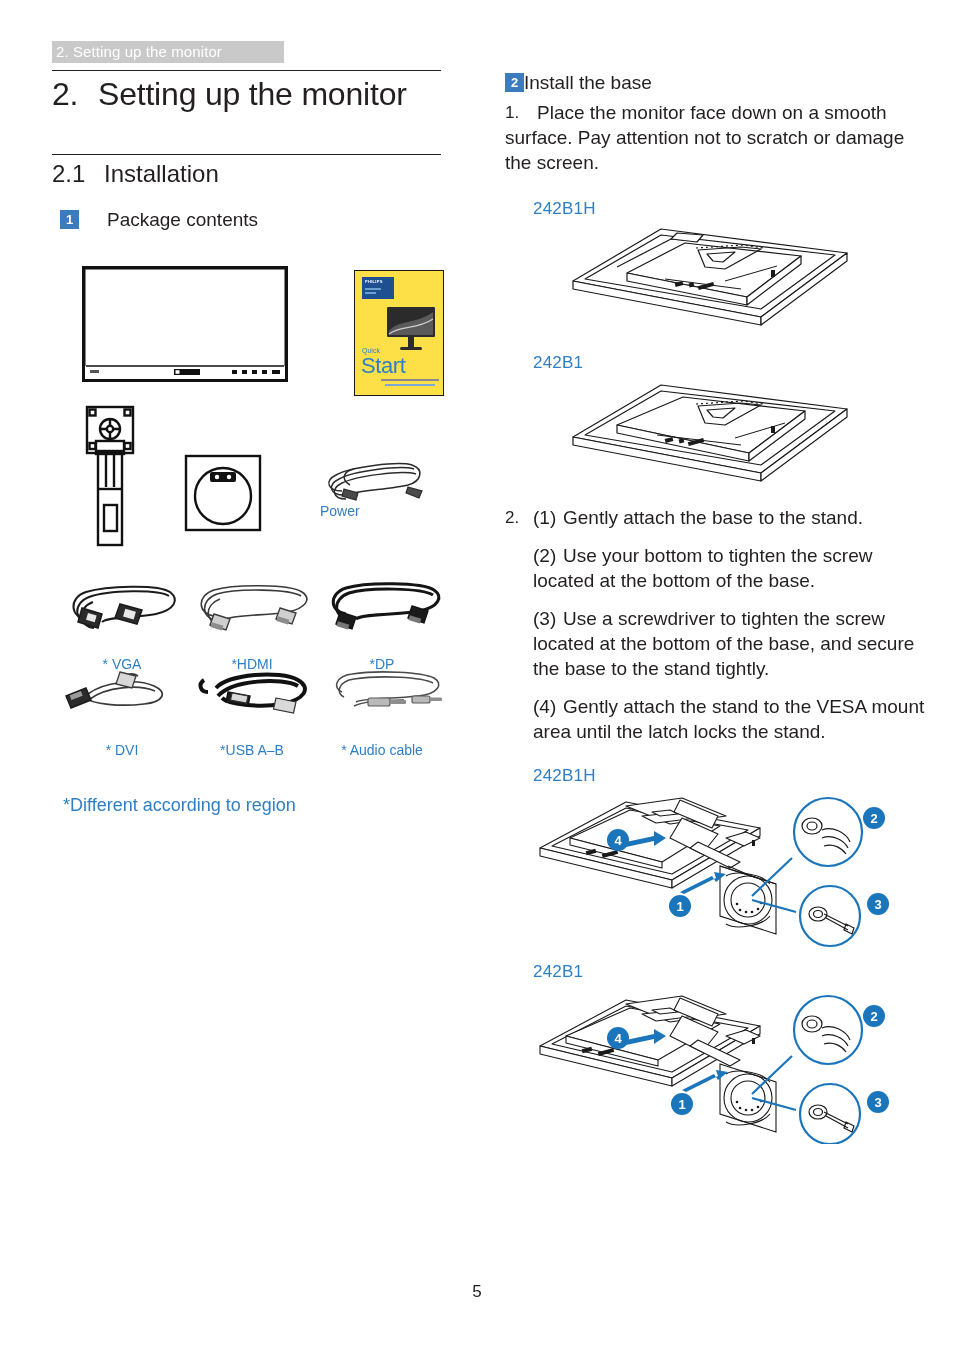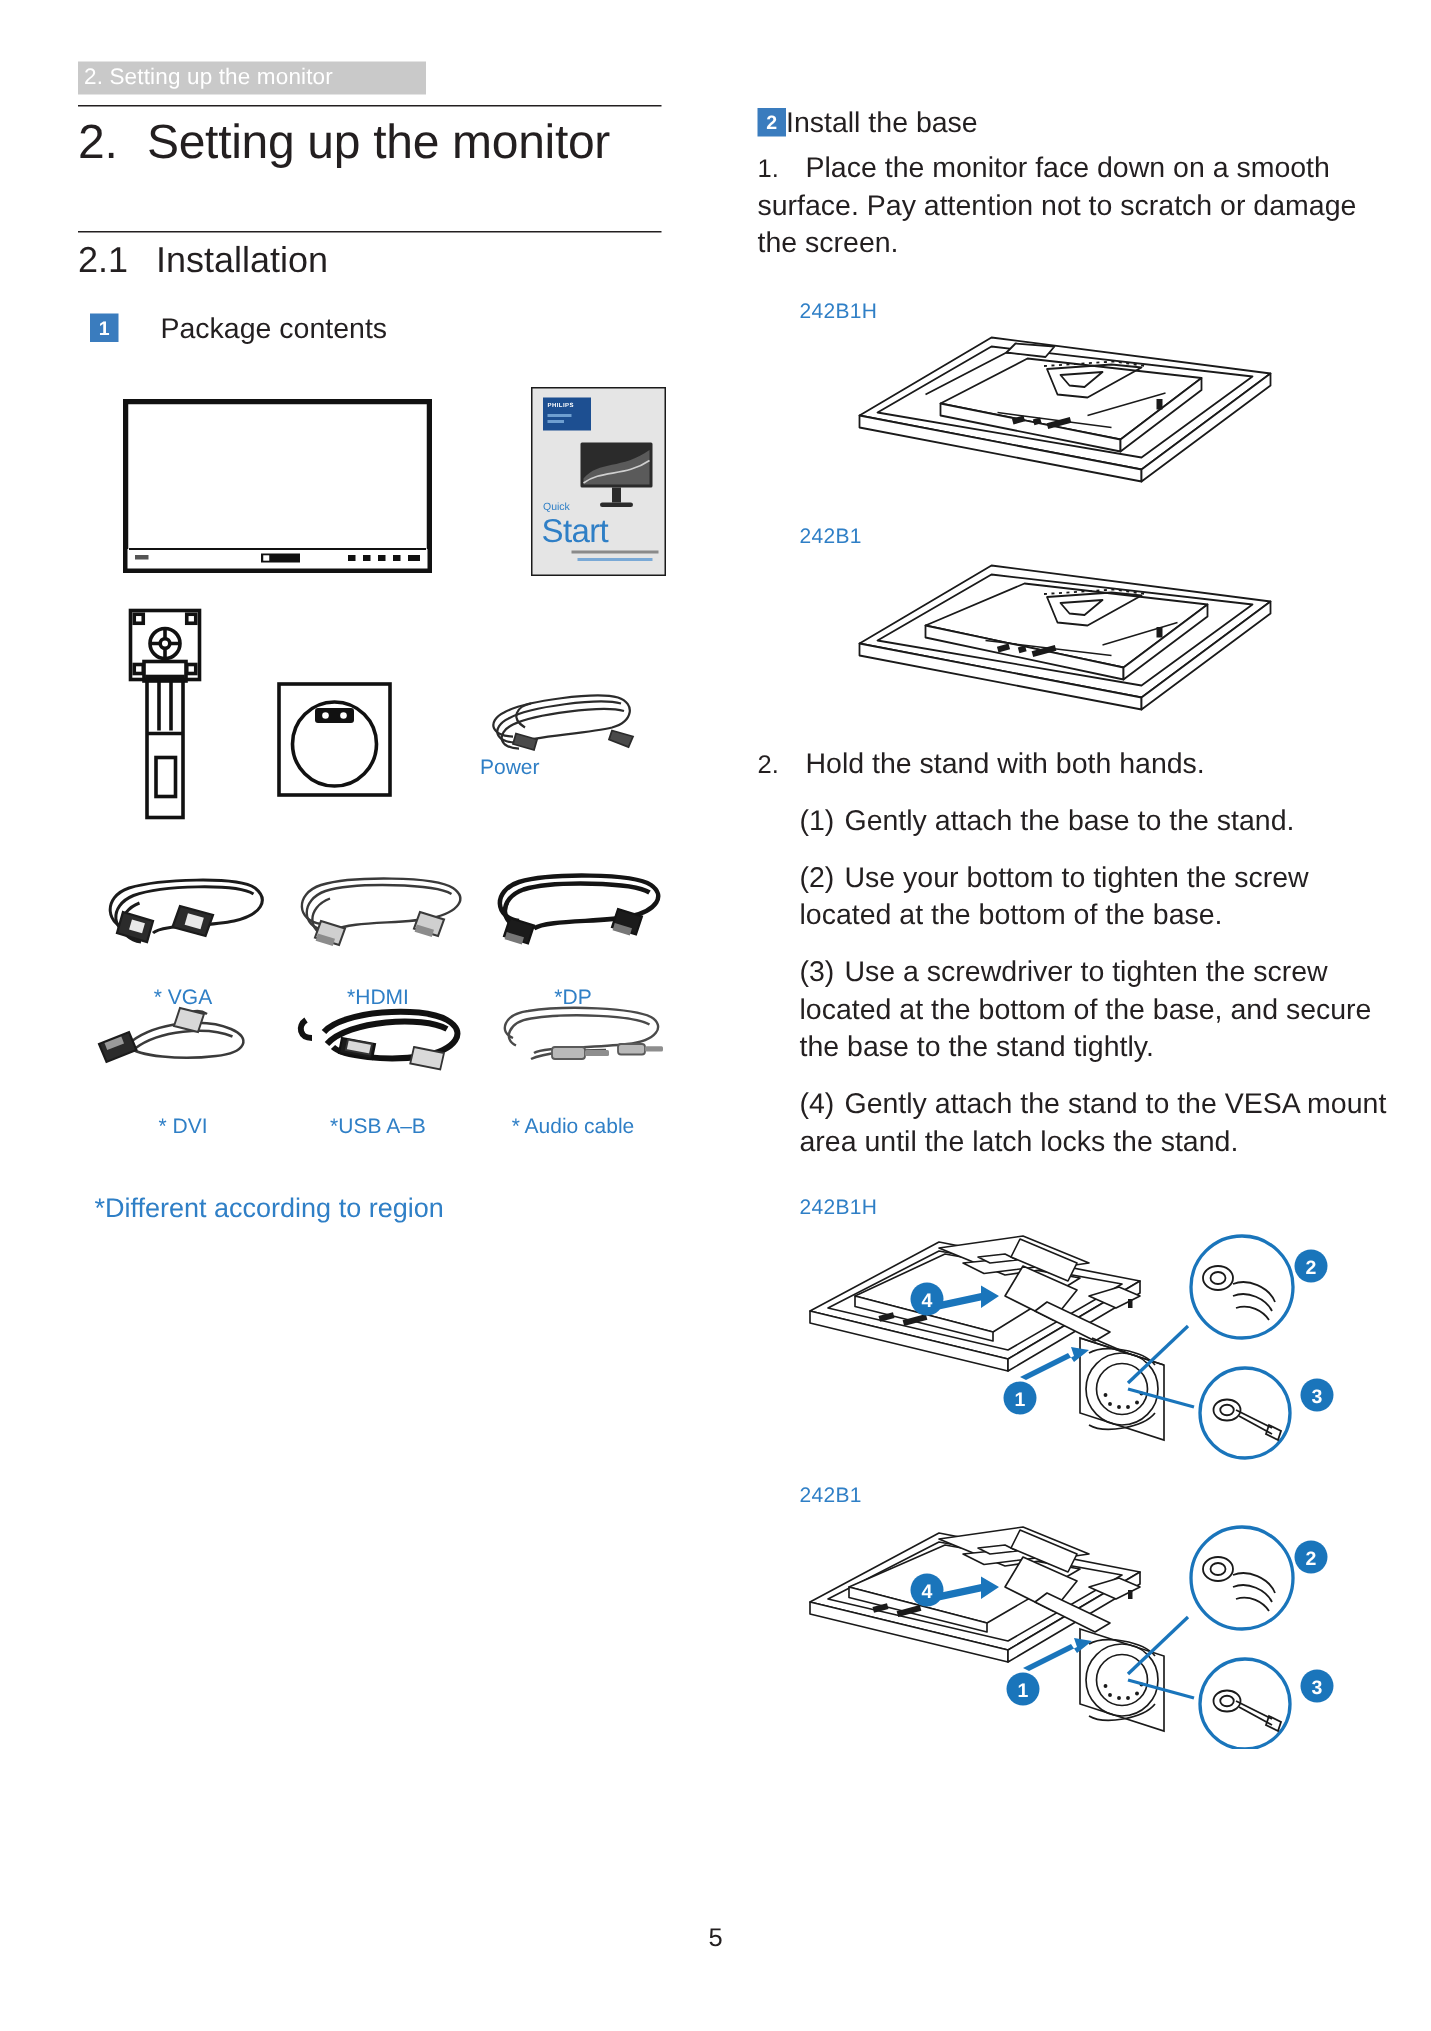--- a/index.html
+++ b/index.html
@@ -44,22 +44,22 @@
   }
   .subhead .txt{margin-left:28px;}
 
   .sub-package{left:60px;top:209px;}
 
   
   .lcol{position:absolute;left:52px;top:250px;width:400px;height:560px;}
 
   .mon-front{position:absolute;left:30px;top:16px;width:206px;height:116px;}
 
-  .qsg{position:absolute;left:302px;top:8px;width:88px;height:124px;
-       border:1.2px solid #1a1a1a;background:#e5e5e5;overflow:hidden;}
+  .qsg{position:absolute;left:302px;top:20px;width:88px;height:124px;
+       border:1.2px solid #1a1a1a;background:#fde047;overflow:hidden;}
   .qsg-logo{position:absolute;left:7px;top:6px;width:32px;height:22px;background:#1d4f91;}
   .qsg-logo i{position:absolute;left:3px;top:2px;font-style:normal;color:#fff;font-size:4px;letter-spacing:.3px;font-weight:700;}
   .qsg-logo b{position:absolute;left:3px;top:11px;width:16px;height:2px;background:#6f9fd0;display:block;}
   .qsg-logo s{position:absolute;left:3px;top:15px;width:11px;height:2px;background:#6f9fd0;display:block;text-decoration:none;}
   .qsg-img{position:absolute;left:30px;top:34px;width:52px;height:50px;}
   .qsg-quick{position:absolute;left:7px;top:76px;font-size:7px;color:#2f7fc6;}
   .qsg-start{position:absolute;left:6px;top:82px;font-size:22px;color:#2f7fc6;letter-spacing:-.4px;}
   .qsg-foot1{position:absolute;left:26px;top:108px;width:58px;height:2px;background:#8a8a8a;}
   .qsg-foot2{position:absolute;left:30px;top:113px;width:50px;height:2px;background:#7aa9d6;}
 
@@ -89,21 +89,21 @@
   .sub-install{position:relative;font-size:19px;color:#231f20;margin:0 0 6px 0;}
   .step{position:relative;font-size:19px;line-height:25px;color:#231f20;margin-bottom:2px;}
   .step .n{position:absolute;left:0;top:0;width:32px;text-align:left;font-size:17px;}
   .step .body{margin-left:32px;}
 
   .substeps{margin:0;padding:0;list-style:none;margin-left:28px;}
   .substep{position:relative;font-size:19px;line-height:25px;margin-top:13px;}
   .substep .n{position:absolute;left:0;top:0;width:30px;}
   .substep .body{margin-left:30px;}
 
-  .modellabel{color:#2f7fc6;font-size:14px;margin:24px 0 0 28px;letter-spacing:.2px;}
+  .modellabel{color:#2f7fc6;font-size:17px;margin:24px 0 0 28px;letter-spacing:.2px;}
 
   .fig{display:block;margin:2px auto 0 auto;}
 
   .pagenum{
     position:absolute;left:0;top:1282px;width:954px;text-align:center;
     font-size:17px;color:#231f20;
   }
 
   svg{display:block;}
 </style>
@@ -390,21 +390,20 @@
         <rect x="206" y="51" width="4" height="7"></rect>
       </g>
       <g fill="none" stroke="#1a1a1a" stroke-width="1">
         <path d="M92 60 L176 70"></path>
         <path d="M170 63 L220 48"></path>
       </g>
     </svg>
 
     <div class="step" style="margin-top:22px;">
       <span class="n">2.</span>
-      <span class="body">Hold the stand with both hands.</span>
     </div>
 
     <div class="substeps">
       <div class="substep">
         <span class="n">(1)</span>
         <span class="body">Gently attach the base to the stand.</span>
       </div>
       <div class="substep">
         <span class="n">(2)</span>
         <span class="body">Use your bottom to tighten the screw located at the bottom of the base.</span>

